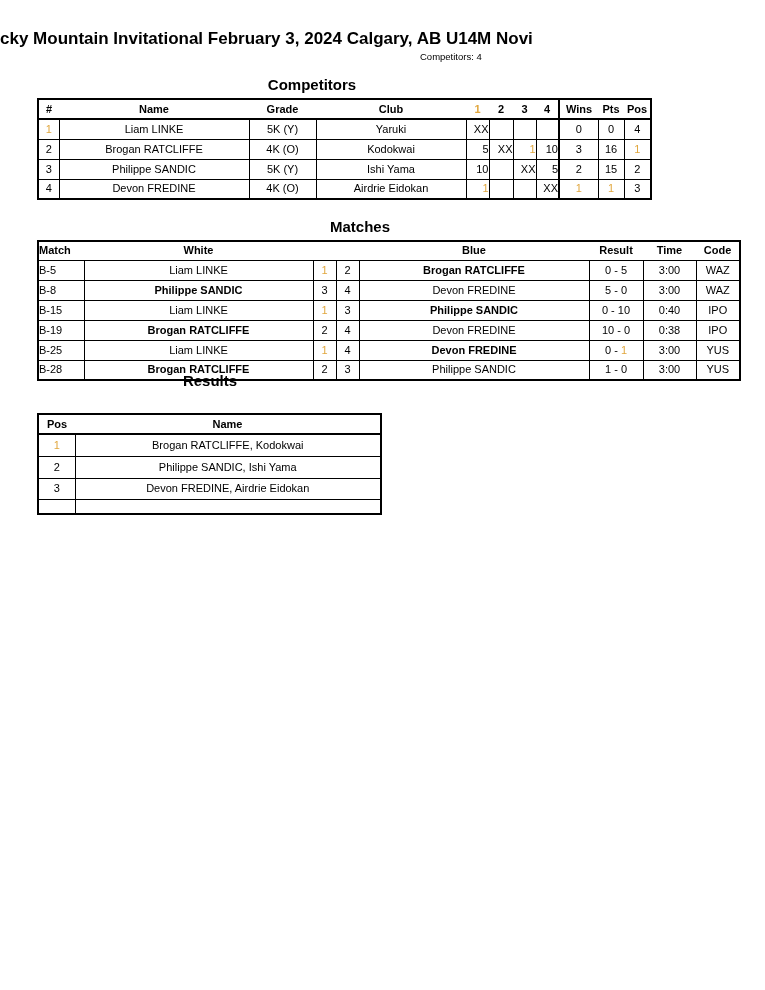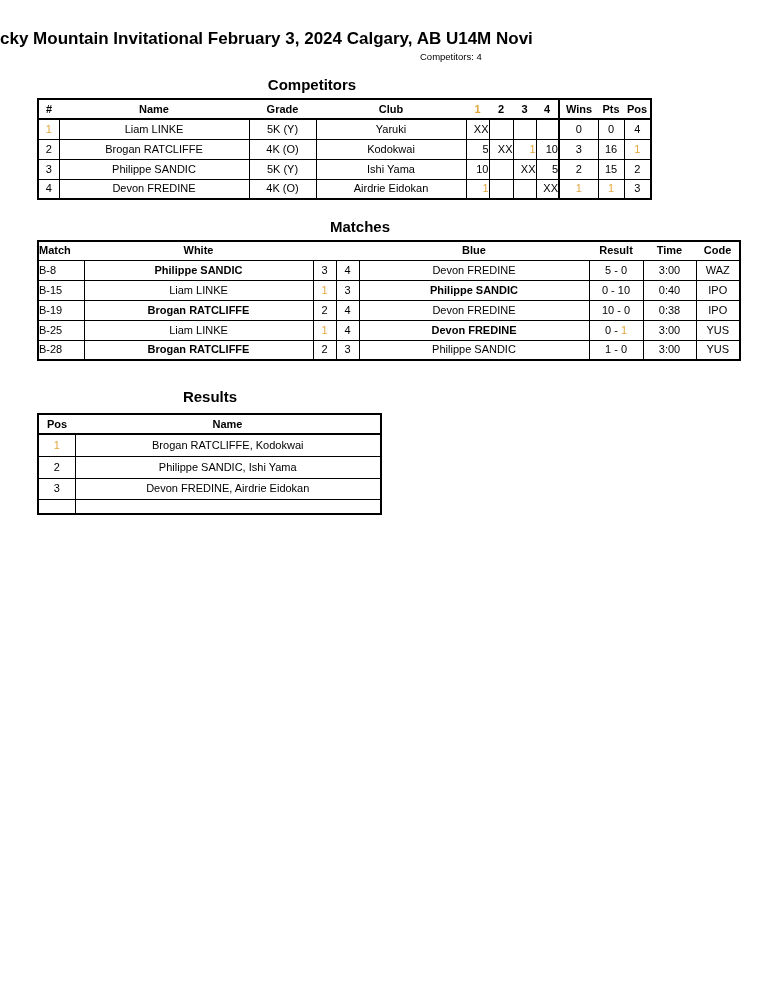--- a/index.html
+++ b/index.html
@@ -16,21 +16,21 @@
   .comp-count {
     position: absolute; top: 51px; left: 420px; width: 300px;
     text-align: left; font-size: 9.5px; font-weight: normal;
   }
   .sec-heading {
     position: absolute; width: 220px; text-align: center;
     font-size: 15px; font-weight: bold;
   }
   .h-competitors { top: 76px;  left: 202px; }
   .h-matches     { top: 218px; left: 250px; }
-  .h-results     { top: 388px; left: 100px; }
+  .h-results     { top: 372px; left: 100px; }
 
   table.tbl {
     position: absolute; border-collapse: collapse; table-layout: fixed;
     border: 2px solid #000; background: #fff;
   }
   table.tbl td {
     border: 1px solid #000; font-size: 11px; line-height: 1;
     padding: 0; overflow: hidden; white-space: nowrap; vertical-align: middle;
   }
   table.tbl thead td { font-weight: bold; border-left: none; border-right: none; }
@@ -170,20 +170,30 @@
         <td class="c-center"></td>
         <td class="c-center"></td>
         <td class="c-center">Blue</td>
         <td class="c-center">Result</td>
         <td class="c-center">Time</td>
         <td class="c-center">Code</td>
       </tr>
     </thead>
   <tbody>
       <tr>
+        <td class="c-left6">B-5</td>
+        <td class="c-left">Liam LINKE</td>
+        <td class="c-center gold">1</td>
+        <td class="c-center">2</td>
+        <td class="c-left bold">Brogan RATCLIFFE</td>
+        <td class="c-center">0 - 5</td>
+        <td class="c-center">3:00</td>
+        <td class="c-center">WAZ</td>
+      </tr>
+      <tr>
         <td class="c-left6">B-8</td>
         <td class="c-left bold">Philippe SANDIC</td>
         <td class="c-center">3</td>
         <td class="c-center">4</td>
         <td class="c-left">Devon FREDINE</td>
         <td class="c-center">5 - 0</td>
         <td class="c-center">3:00</td>
         <td class="c-center">WAZ</td>
       </tr>
       <tr>

